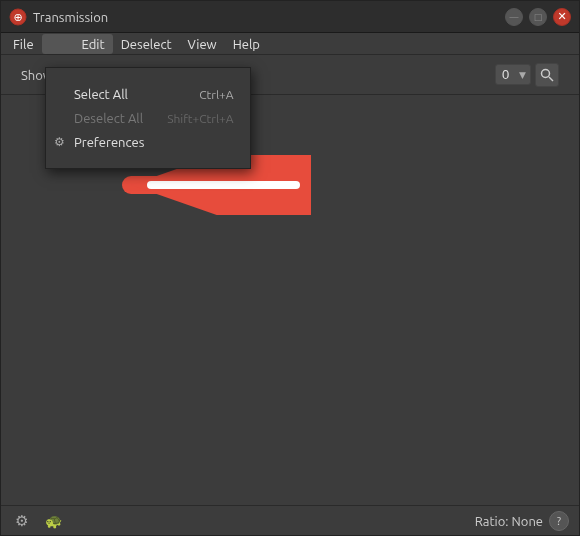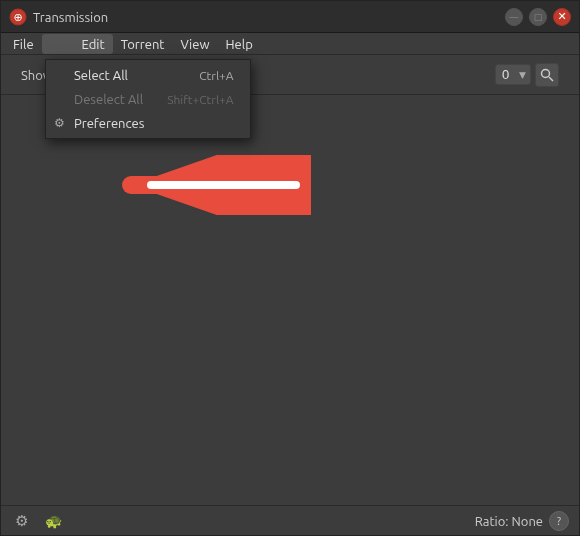--- a/index.html
+++ b/index.html
@@ -104,28 +104,28 @@
       padding-left: 40px;
     }
 
     .menu-item.active {
       background: #555;
     }
 
     
     .dropdown {
       position: absolute;
-      top: 26px;
+      top: 34px;
       left: 44px;
       background: #3a3a3a;
       border: 1px solid #222;
       box-shadow: 2px 4px 12px rgba(0,0,0,0.6);
       min-width: 200px;
       z-index: 100;
-      padding: 3px 0;
+      padding: 14px 0;
     }
 
     .dropdown-item {
       display: flex;
       align-items: center;
       justify-content: space-between;
       padding: 5px 16px 5px 28px;
       cursor: pointer;
       color: #e0e0e0;
       font-size: 13px;
@@ -320,21 +320,21 @@
     <div class="titlebar-controls">
       <div class="wm-btn">—</div>
       <div class="wm-btn">□</div>
       <div class="wm-btn close">✕</div>
     </div>
   </div>
 
   <div class="menubar">
     <div class="menu-item">File</div>
     <div class="menu-item active">Edit</div>
-    <div class="menu-item">Torrent</div>
+    <div class="menu-item">Deselect</div>
     <div class="menu-item">View</div>
     <div class="menu-item">Help</div>
 
     <div class="dropdown">
       <div class="dropdown-item">
         <span>Select All</span>
         <span class="shortcut">Ctrl+A</span>
       </div>
       <div class="dropdown-item disabled">
         <span>Deselect All</span>

